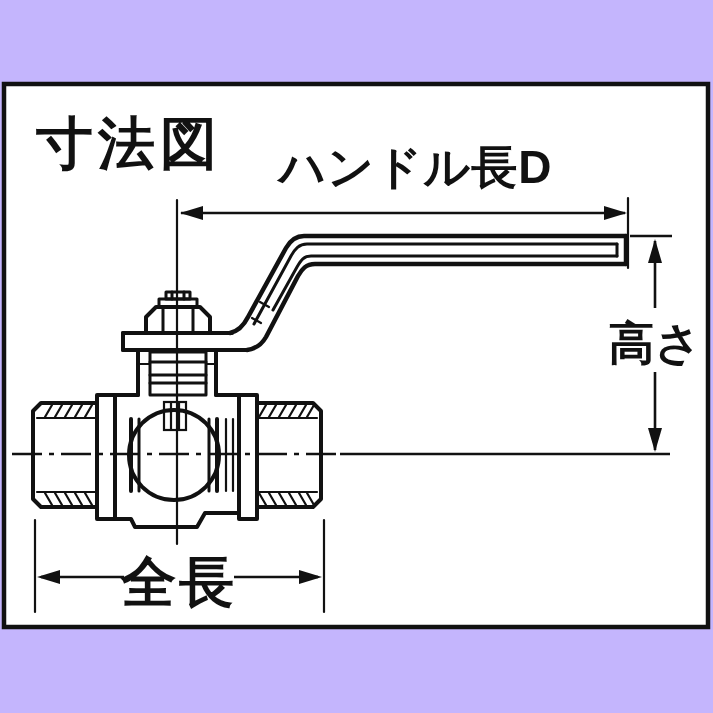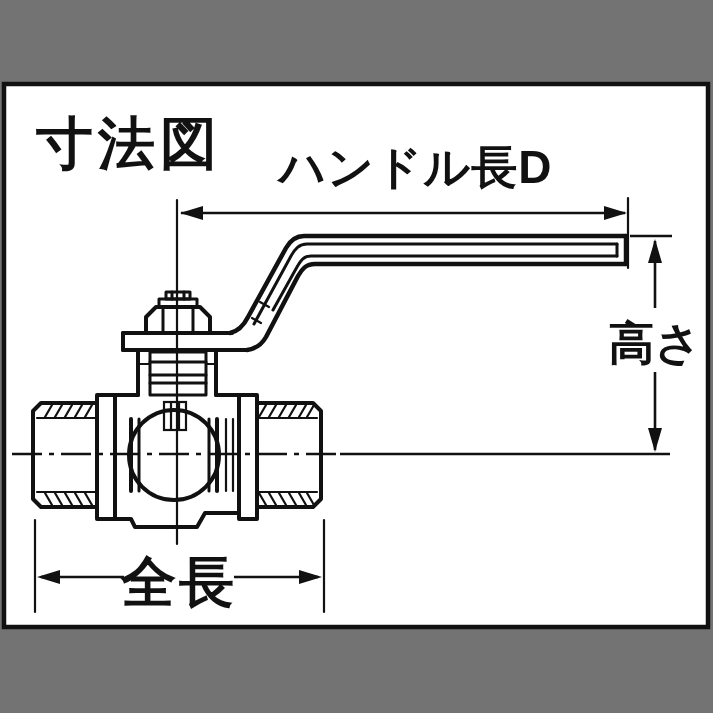--- a/index.html
+++ b/index.html
@@ -8,21 +8,21 @@
     width: 713px;
     height: 713px;
     background: #ffffff;
     overflow: hidden;
     font-family: "Liberation Sans", "DejaVu Sans", sans-serif;
   }
   .stage {
     position: relative;
     width: 713px;
     height: 713px;
-    background: #737373;
+    background: #c4b5fd;
   }
   svg { display: block; }
   .outline   { stroke: #111; stroke-width: 4;   fill: none; stroke-linejoin: round; stroke-linecap: round; }
   .outline-h { stroke: #111; stroke-width: 4.5; fill: none; stroke-linejoin: round; stroke-linecap: round; }
   .inner     { stroke: #111; stroke-width: 3;   fill: none; stroke-linejoin: round; stroke-linecap: round; }
   .thin      { stroke: #111; stroke-width: 2.2; fill: none; stroke-linecap: round; }
   .dim       { stroke: #111; stroke-width: 2.6; fill: none; stroke-linecap: butt; }
   .arrow     { fill: #111; stroke: none; }
   .cl-dash   { stroke: #111; stroke-width: 2.6; fill: none; stroke-dasharray: 30 7 5 7; }
   .label     { fill: #111; font-weight: 600; }

